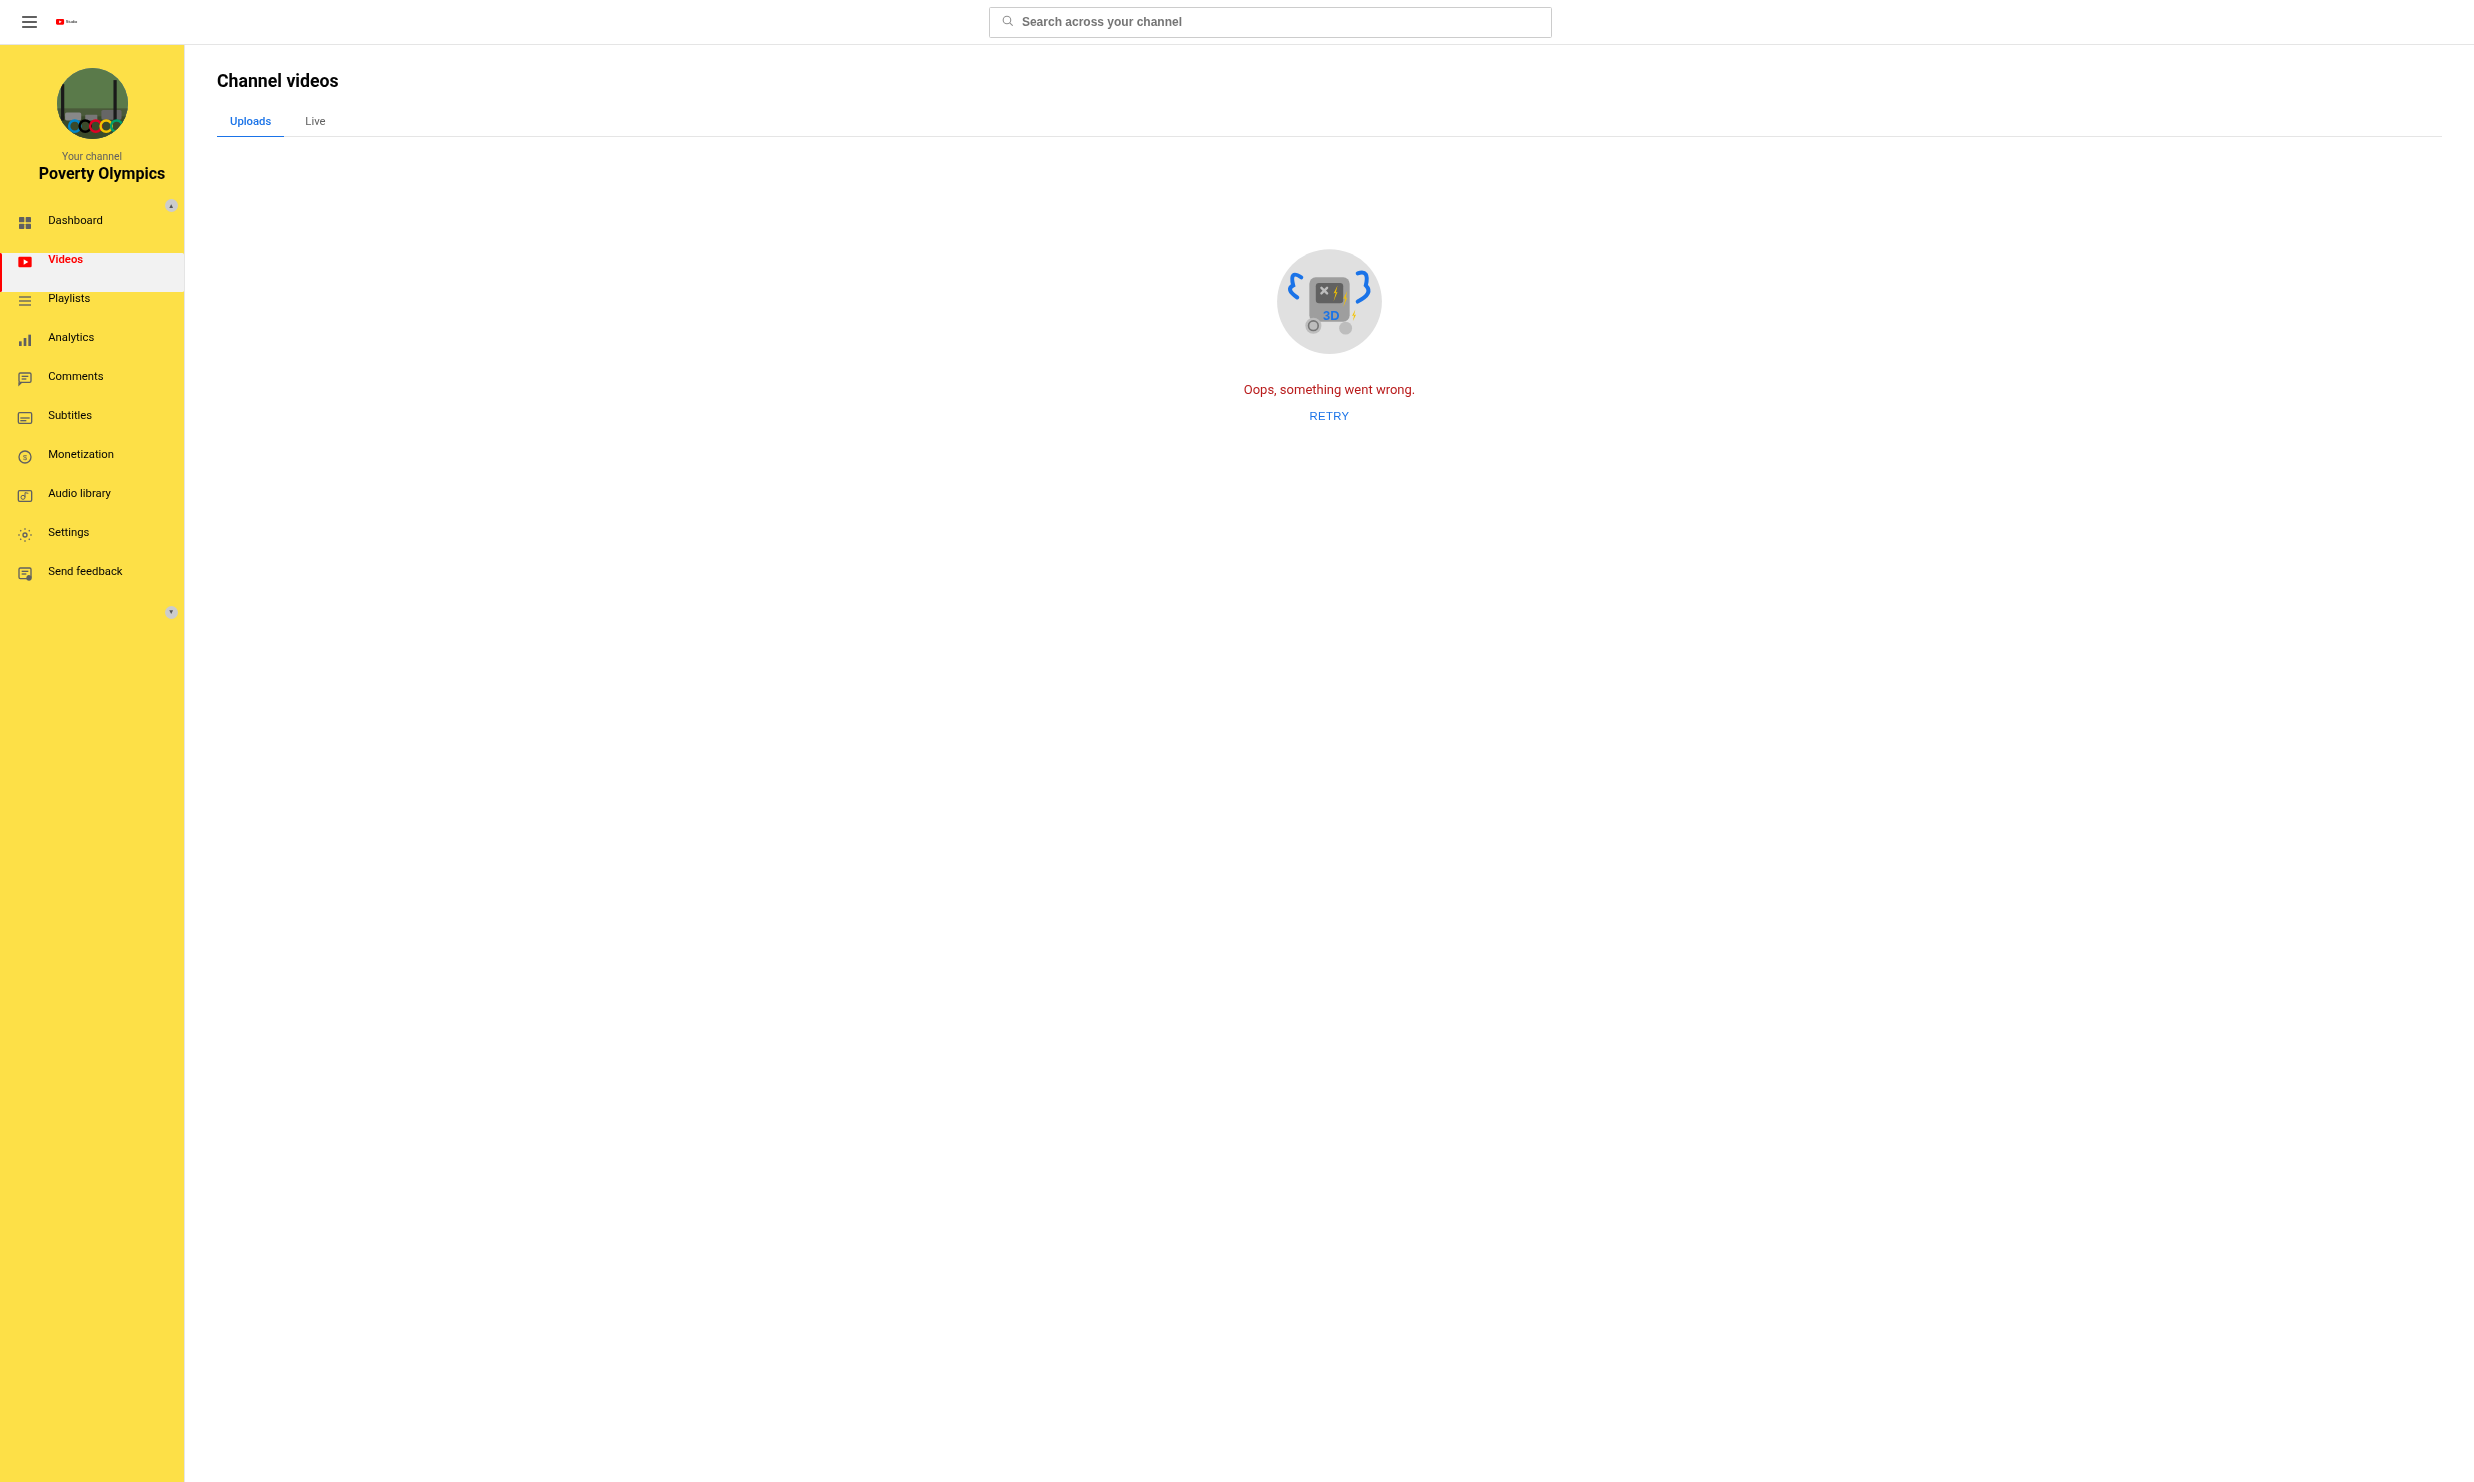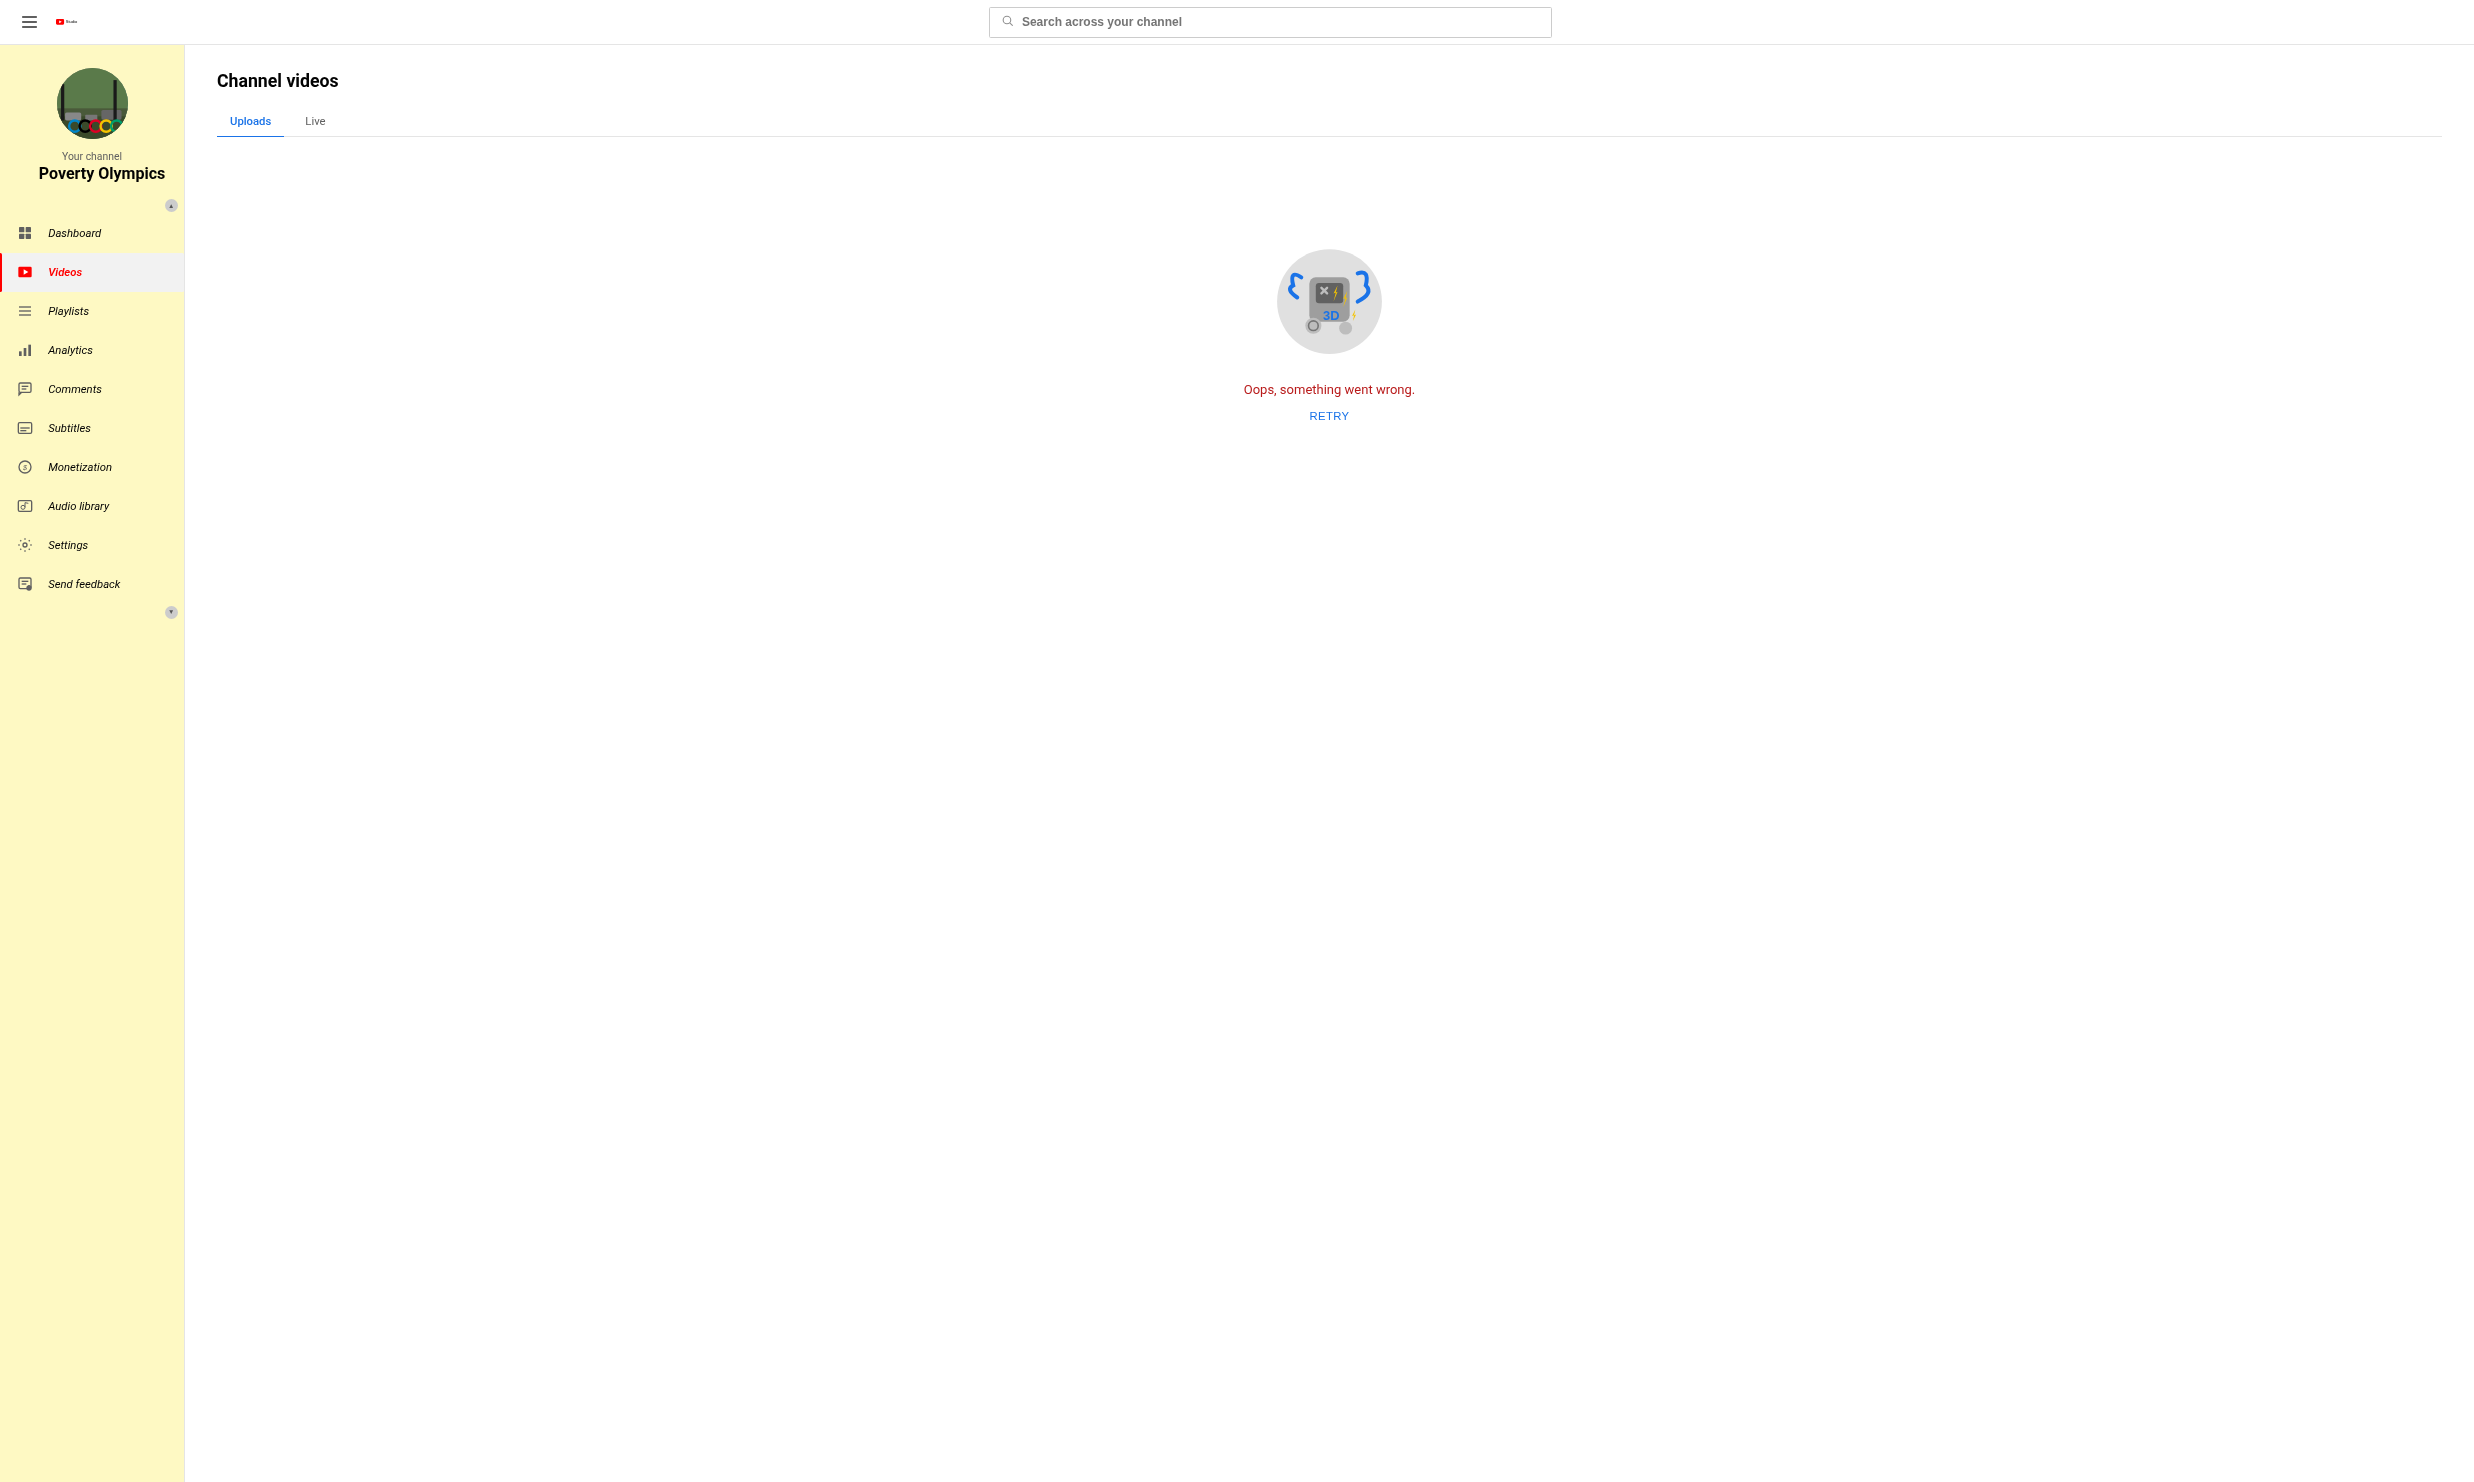--- a/index.html
+++ b/index.html
@@ -82,21 +82,21 @@
     
     .sidebar {
       width: 185px;
       min-width: 185px;
       border-right: 0.8px solid #e5e5e5;
       display: flex;
       flex-direction: column;
       overflow-y: auto;
       overflow-x: hidden;
       position: relative;
-      background: #fef9c3;
+      background: #fde047;
     }
     .sidebar::-webkit-scrollbar { width: 4.8px; }
     .sidebar::-webkit-scrollbar-thumb { background: #ccc; border-radius: 2.4px; }
 
     .channel-info {
       display: flex;
       flex-direction: column;
       align-items: center;
       padding: 22.5px 13px 16px;
     }
@@ -130,31 +130,30 @@
     }
     .channel-name {
       font-size: 16px;
       font-weight: 700;
       color: #030303;
       padding-left: 20px;
     }
 
     .nav-item {
       display: flex;
-      align-items: center;
+      align-items: flex-start;
       gap: 14.5px;
       padding: 0 16px;
       height: 39px;
       cursor: pointer;
       border-radius: 1.6px;
       position: relative;
       color: #030303;
       font-size: 11.3px;
       transition: background 0.1s;
-      font-style: italic;
     }
     .nav-item.active {
       background: #f2f2f2;
     }
     .nav-item.active::before {
       content: '';
       position: absolute;
       left: 0;
       top: 0;
       bottom: 0;

